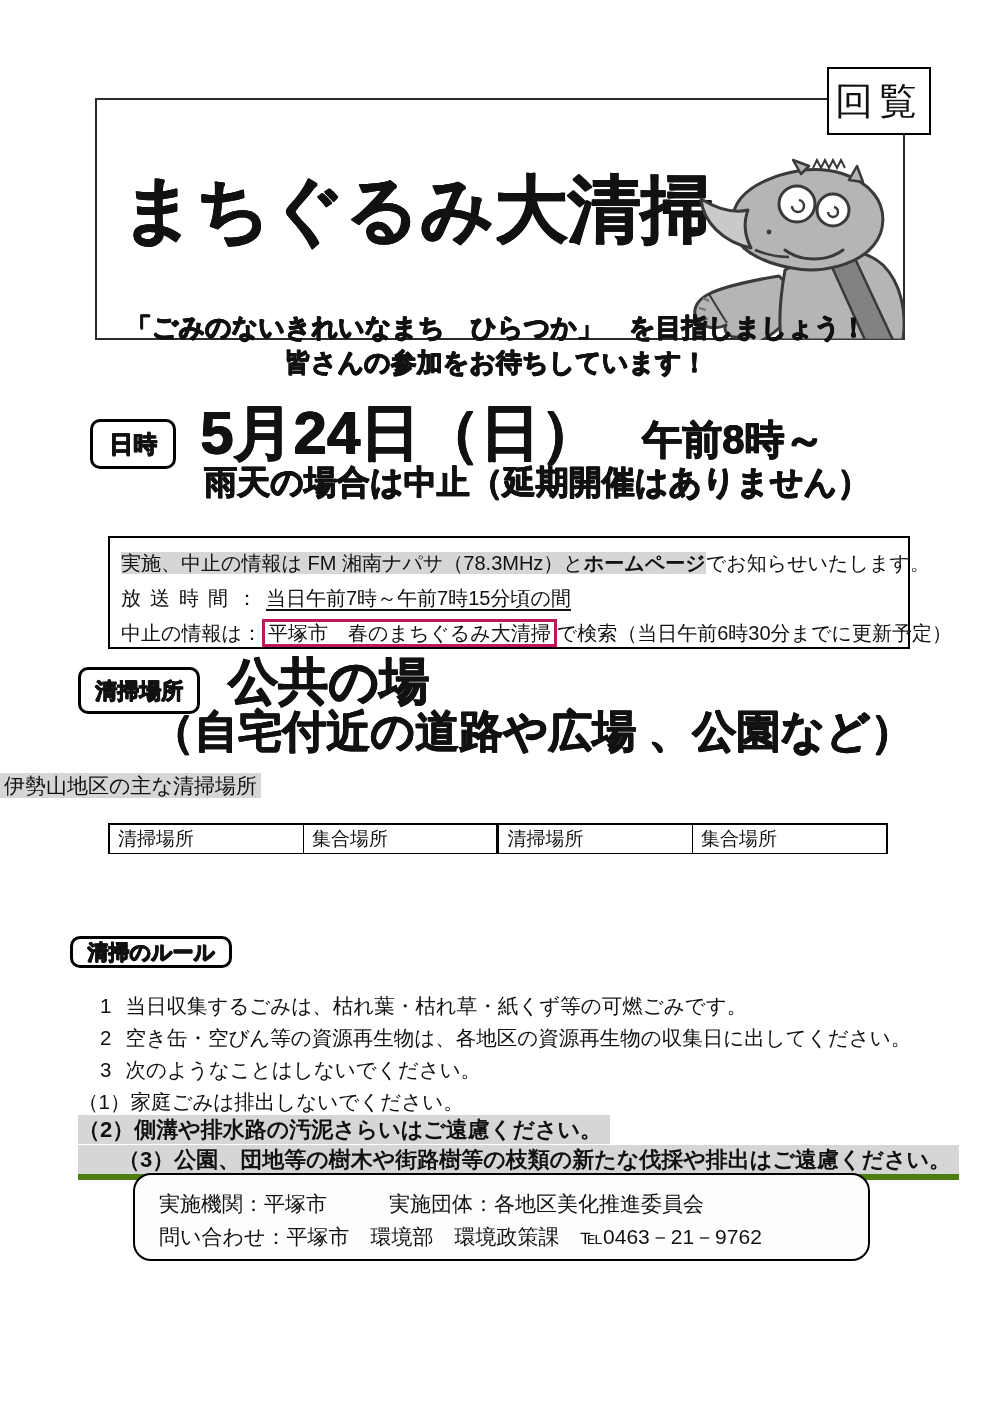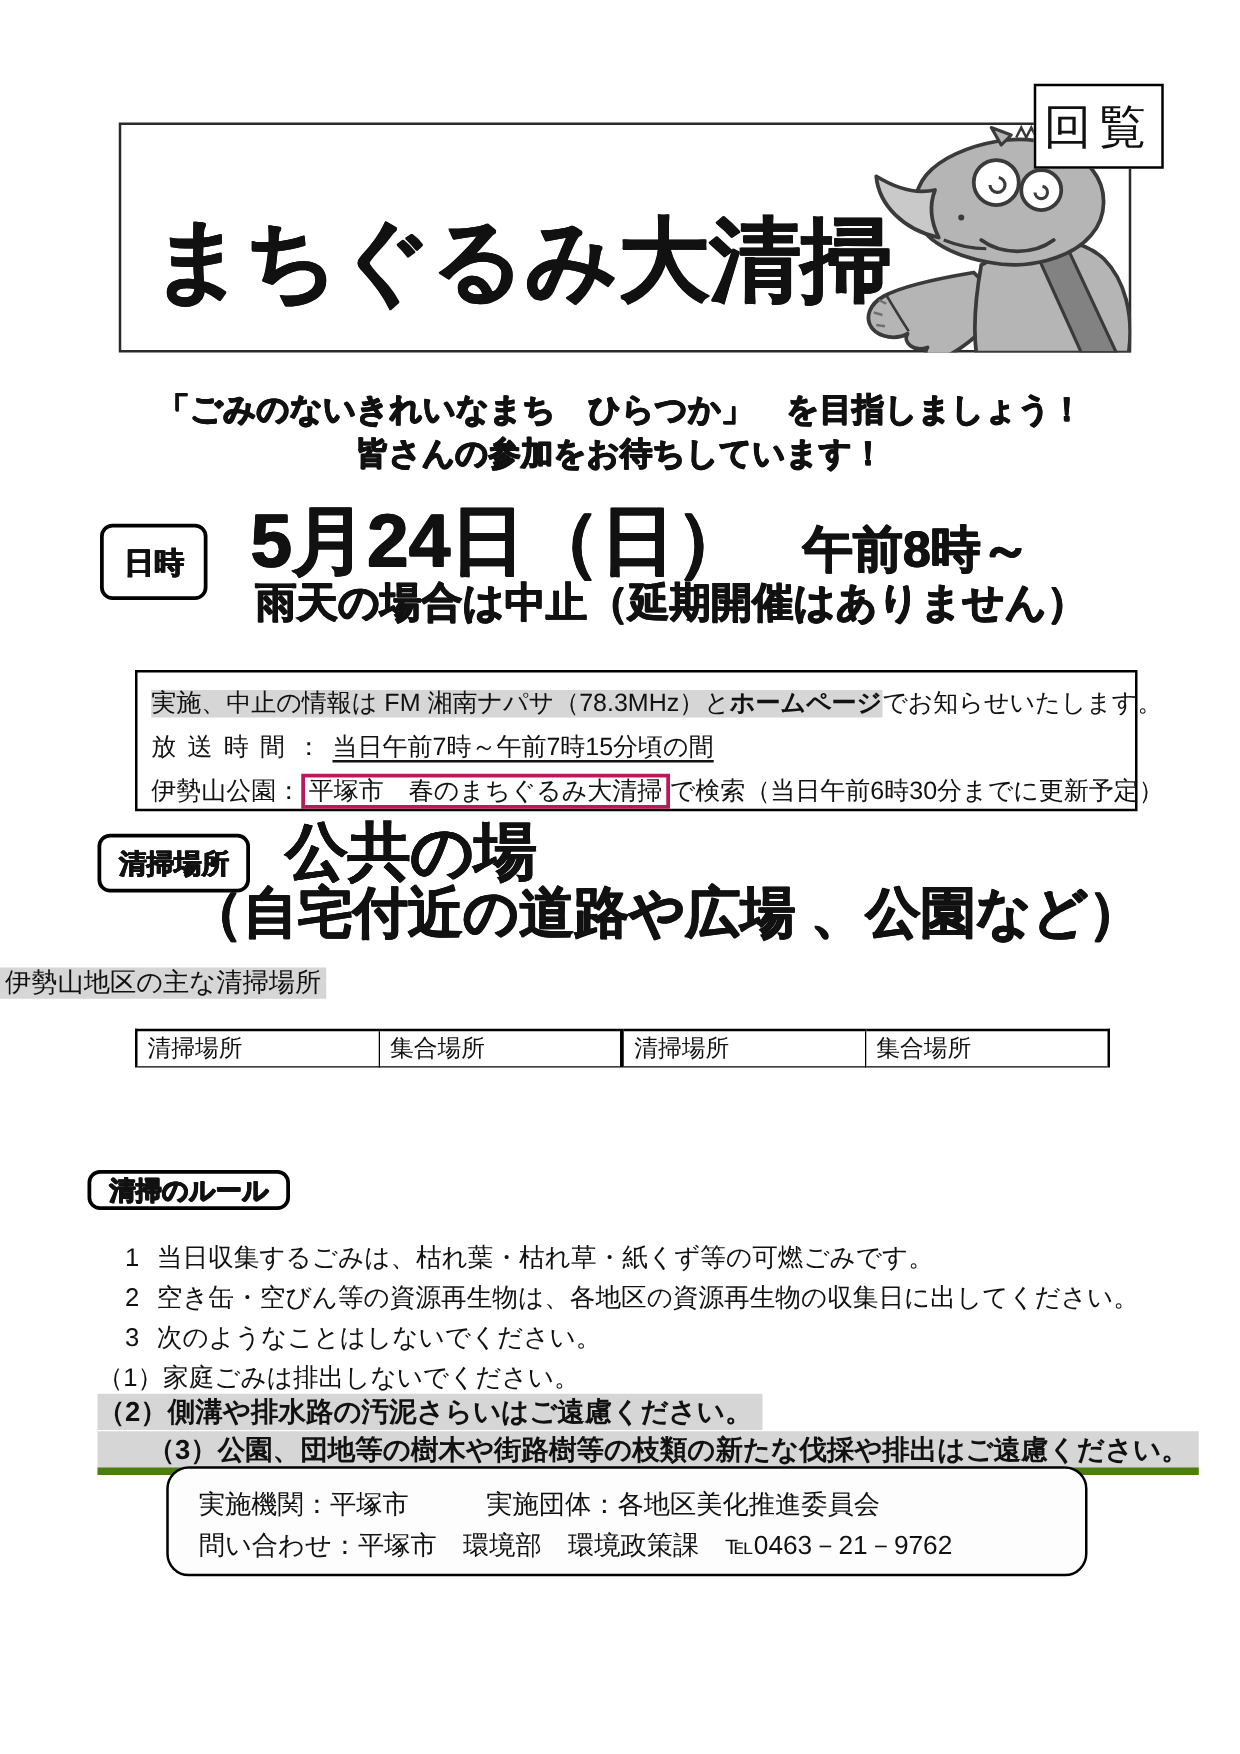--- a/index.html
+++ b/index.html
@@ -15,36 +15,36 @@
     letter-spacing:0px;
   }
   
   .kairan{
     left:827px;top:67px;width:104px;height:68px;border:2px solid #000;background:#fff;
     display:flex;align-items:center;justify-content:flex-start;
     font-size:38px;letter-spacing:6px;padding-left:6px;box-sizing:border-box;z-index:5;
   }
   
   .title-box{
-    left:95px;top:98px;width:810px;height:184px;border:2px solid #2b2b2b;background:#fff;box-sizing:border-box;
+    left:95px;top:98px;width:810px;height:242px;border:2px solid #2b2b2b;background:#fff;box-sizing:border-box;
   }
   .title-text{
     left:24px;top:72px;font-size:73px;line-height:1;white-space:nowrap;
   }
   .mascot{right:-2px;bottom:-2px;width:224px;height:182px;}
   
   .slogan{
     left:0;top:310px;width:992px;text-align:center;font-size:26px;line-height:35px;
   }
   
   .label-pill{
     border:3px solid #000;border-radius:10px;background:#fff;box-sizing:border-box;
     display:flex;align-items:center;justify-content:center;
   }
-  .dt-label{left:80px;top:419px;width:86px;height:61px;font-size:24px;}
+  .dt-label{left:90px;top:419px;width:86px;height:50px;font-size:24px;}
   .dt-line{left:200px;top:400px;white-space:nowrap;}
   .dt-date{font-size:60px;line-height:1.1;}
   .dt-time{font-size:40px;margin-left:42px;}
   .rain{left:204px;top:460px;font-size:33px;white-space:nowrap;}
   
   .info-box{
     left:108px;top:536px;width:802px;height:113px;border:2px solid #000;box-sizing:border-box;
     padding:8px 11px 0 11px;font-size:20px;line-height:35px;white-space:nowrap;
   }
   .hl{background:#d6d6d6;}
@@ -137,21 +137,21 @@
   <span>日時</span>
 </div>
 <div class="abs dt-line">
   <span class="dt-date fat">5月24日（日）</span><span class="dt-time fat">午前8時～</span>
 </div>
 <div class="abs rain fat">雨天の場合は中止（延期開催はありません）</div>
 
 <div class="abs info-box">
   <div><span class="hl"><span>実施、中止の情報は FM 湘南ナパサ（78.3MHz）と</span><span class="b">ホームページ</span></span><span>でお知らせいたします。</span></div>
   <div><span class="spread">放送時間：</span><span class="ul">当日午前7時～午前7時15分頃の間</span></div>
-  <div><span>伊勢山公園：</span><span class="boxed">平塚市　春のまちぐるみ大清掃</span><span>で検索（当日午前6時30分までに更新予定）</span></div>
+  <div><span>中止の情報は：</span><span class="boxed">平塚市　春のまちぐるみ大清掃</span><span>で検索（当日午前6時30分までに更新予定）</span></div>
 </div>
 
 <div class="abs label-pill loc-label fat">
   <span>清掃場所</span>
 </div>
 <div class="abs loc-main fat">公共の場</div>
 <div class="abs loc-sub fat">（自宅付近の道路や広場 、公園など）</div>
 <div class="abs tbl-caption">
   <span>伊勢山地区の主な清掃場所</span>
 </div>

